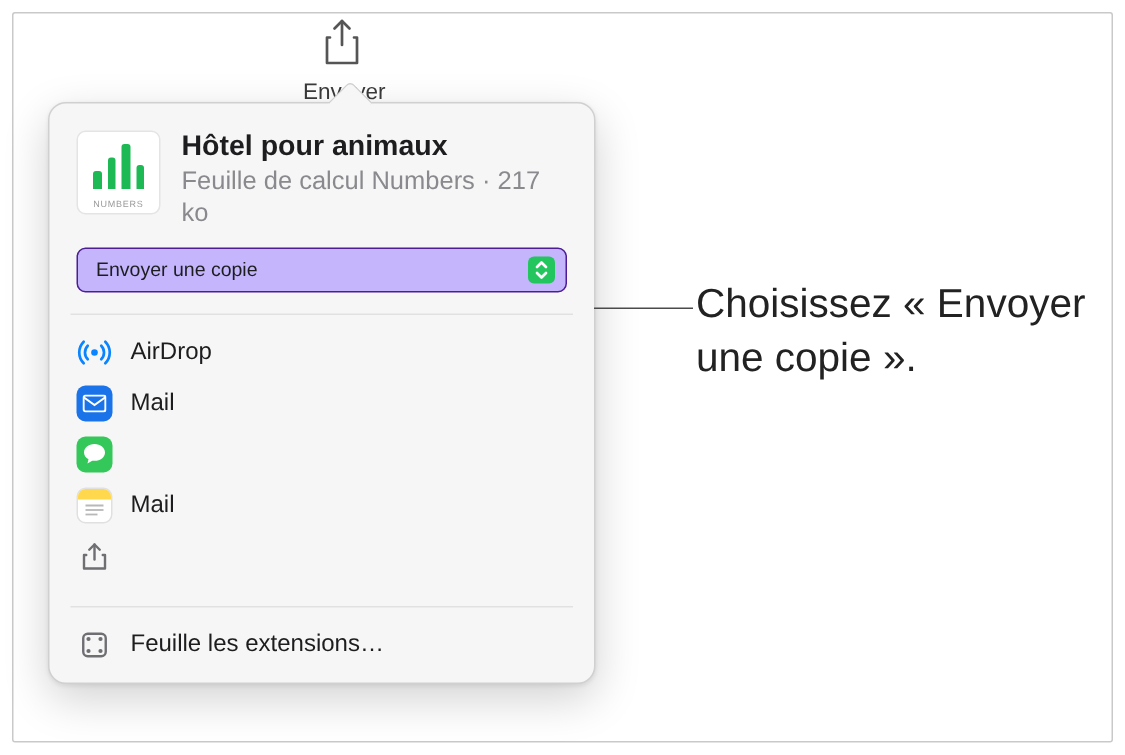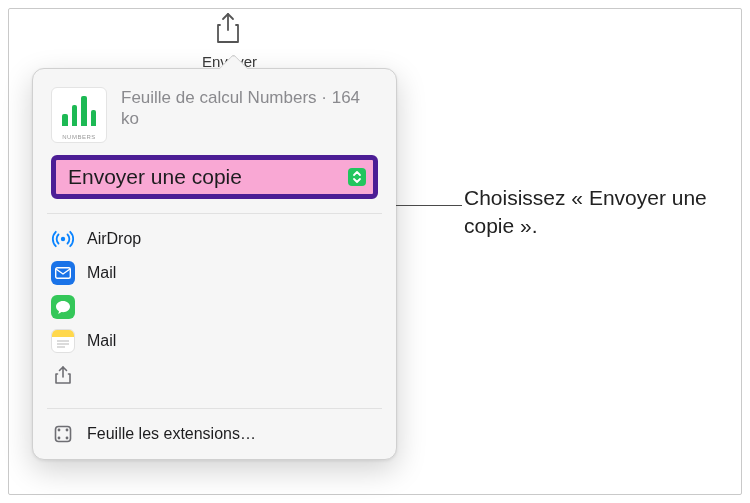--- a/index.html
+++ b/index.html
@@ -111,25 +111,25 @@
     color: #8a8a8e;
     line-height: 1.25;
   }
   .mode-row {
     padding: 0 18px;
   }
   .mode-select {
     display: flex;
     align-items: center;
     justify-content: space-between;
-    background: #f9a8d4;
-    border: 5px solid #4c1d95;
+    background: #c4b5fd;
+    border: 1px solid #4c1d95;
     border-radius: 6px;
     padding: 5px 7px 5px 12px;
-    font-size: 21px;
+    font-size: 13px;
     color: #1d1d1f;
     cursor: default;
   }
   .mode-select .knob {
     width: 18px;
     height: 18px;
     background: #22c55e;
     border-radius: 4px;
     display: flex;
     flex-direction: column;
@@ -169,21 +169,21 @@
   .icon-mail { background: #1a73e8; }
   .icon-messages { background: #34c759; }
   .icon-notes { background: #ffffff; border:1px solid #e0e0e0; overflow:hidden; position:relative; }
   .icon-notes::before { content:""; position:absolute; left:0; right:0; top:0; height:7px; background:#ffd84d; }
   .icon-export, .icon-extensions { background: transparent; }
   .callout {
     position: absolute;
     left: 464px;
     top: 184px;
     width: 282px;
-    font-size: 21px;
+    font-size: 27px;
     line-height: 1.35;
     color: #222;
   }
   .leader {
     position: absolute;
     left: 396px;
     top: 205px;
     width: 66px;
     height: 1px;
     background: #4a4a4a;
@@ -211,21 +211,22 @@
     <div class="file-icon">
       <div class="chart">
         <div class="bar b1"></div>
         <div class="bar b2"></div>
         <div class="bar b3"></div>
         <div class="bar b4"></div>
       </div>
       <div class="caption">NUMBERS</div>
     </div>
     <div class="file-text">
-      <div class="file-sub">Feuille de calcul Numbers · 164 ko</div>
+      <div class="file-title">Hôtel pour animaux</div>
+      <div class="file-sub">Feuille de calcul Numbers · 217 ko</div>
     </div>
   </div>
 
   <div class="mode-row">
     <div class="mode-select">
       <span>Envoyer une copie</span>
       <span class="knob">
         <svg width="10" height="14" viewBox="0 0 10 14" fill="none" stroke="#ffffff" stroke-width="1.8" stroke-linecap="round" stroke-linejoin="round">
           <path d="M2 5 L5 2 L8 5"></path>
           <path d="M2 9 L5 12 L8 9"></path>

